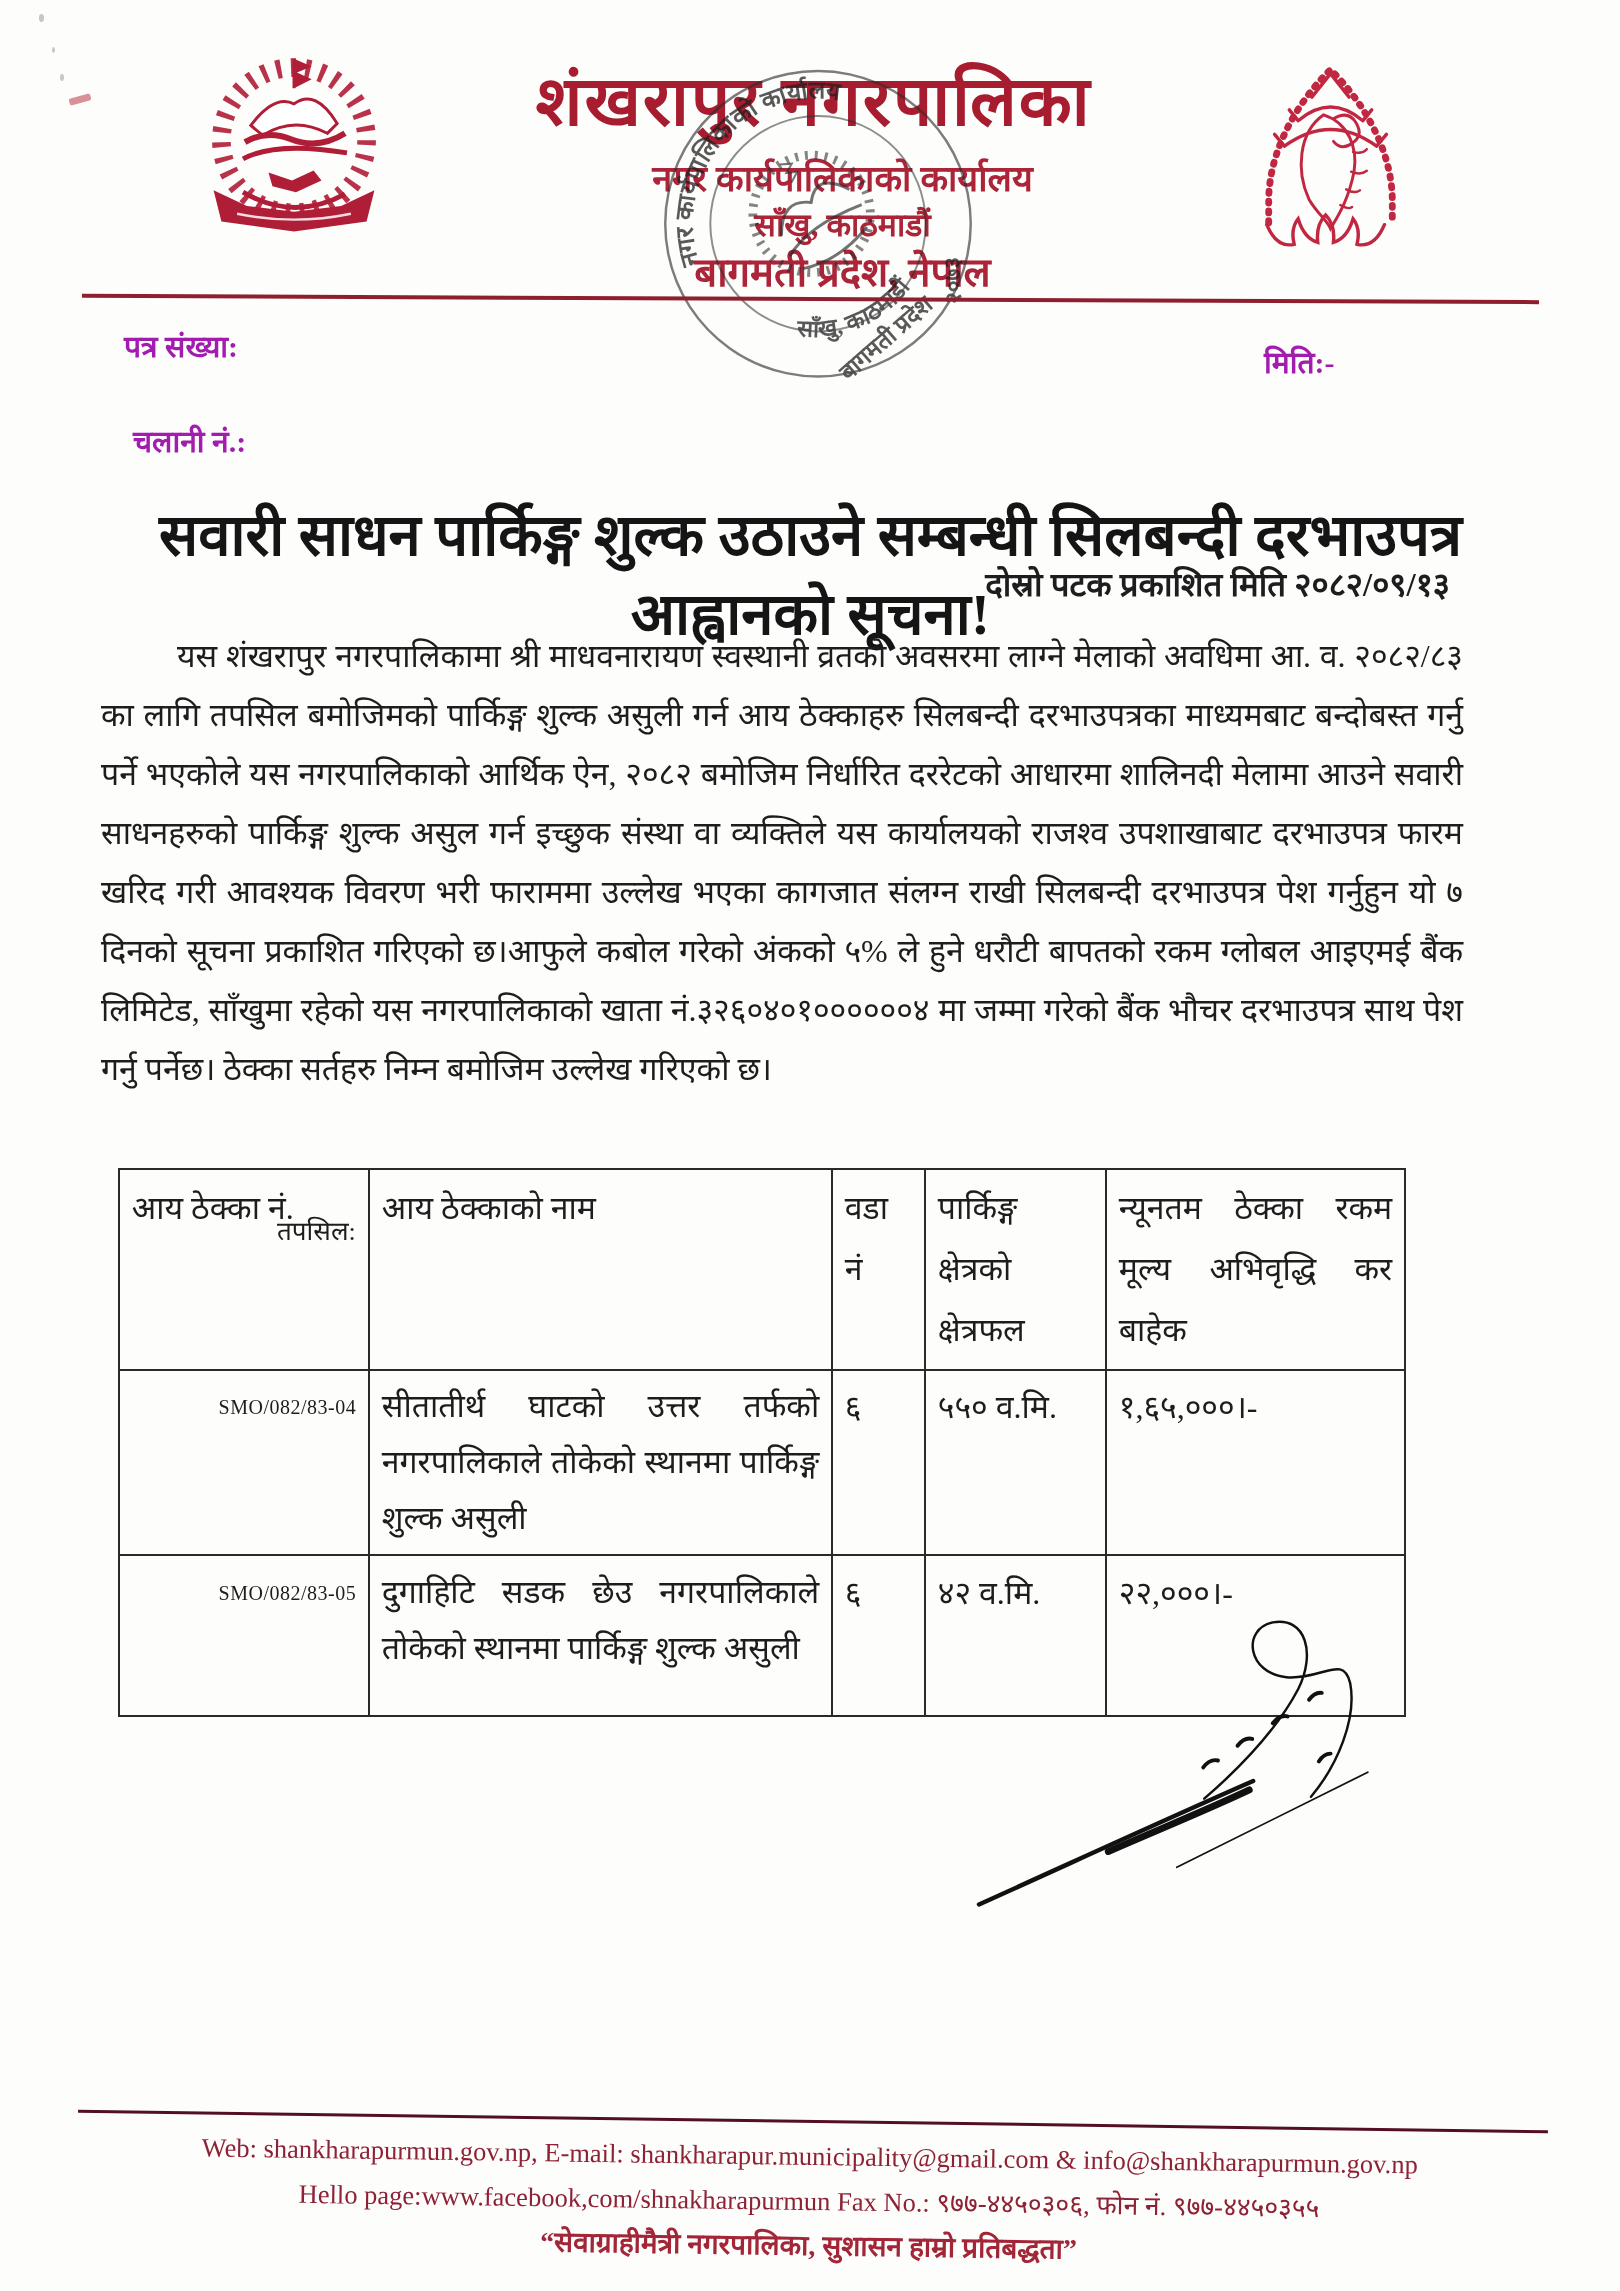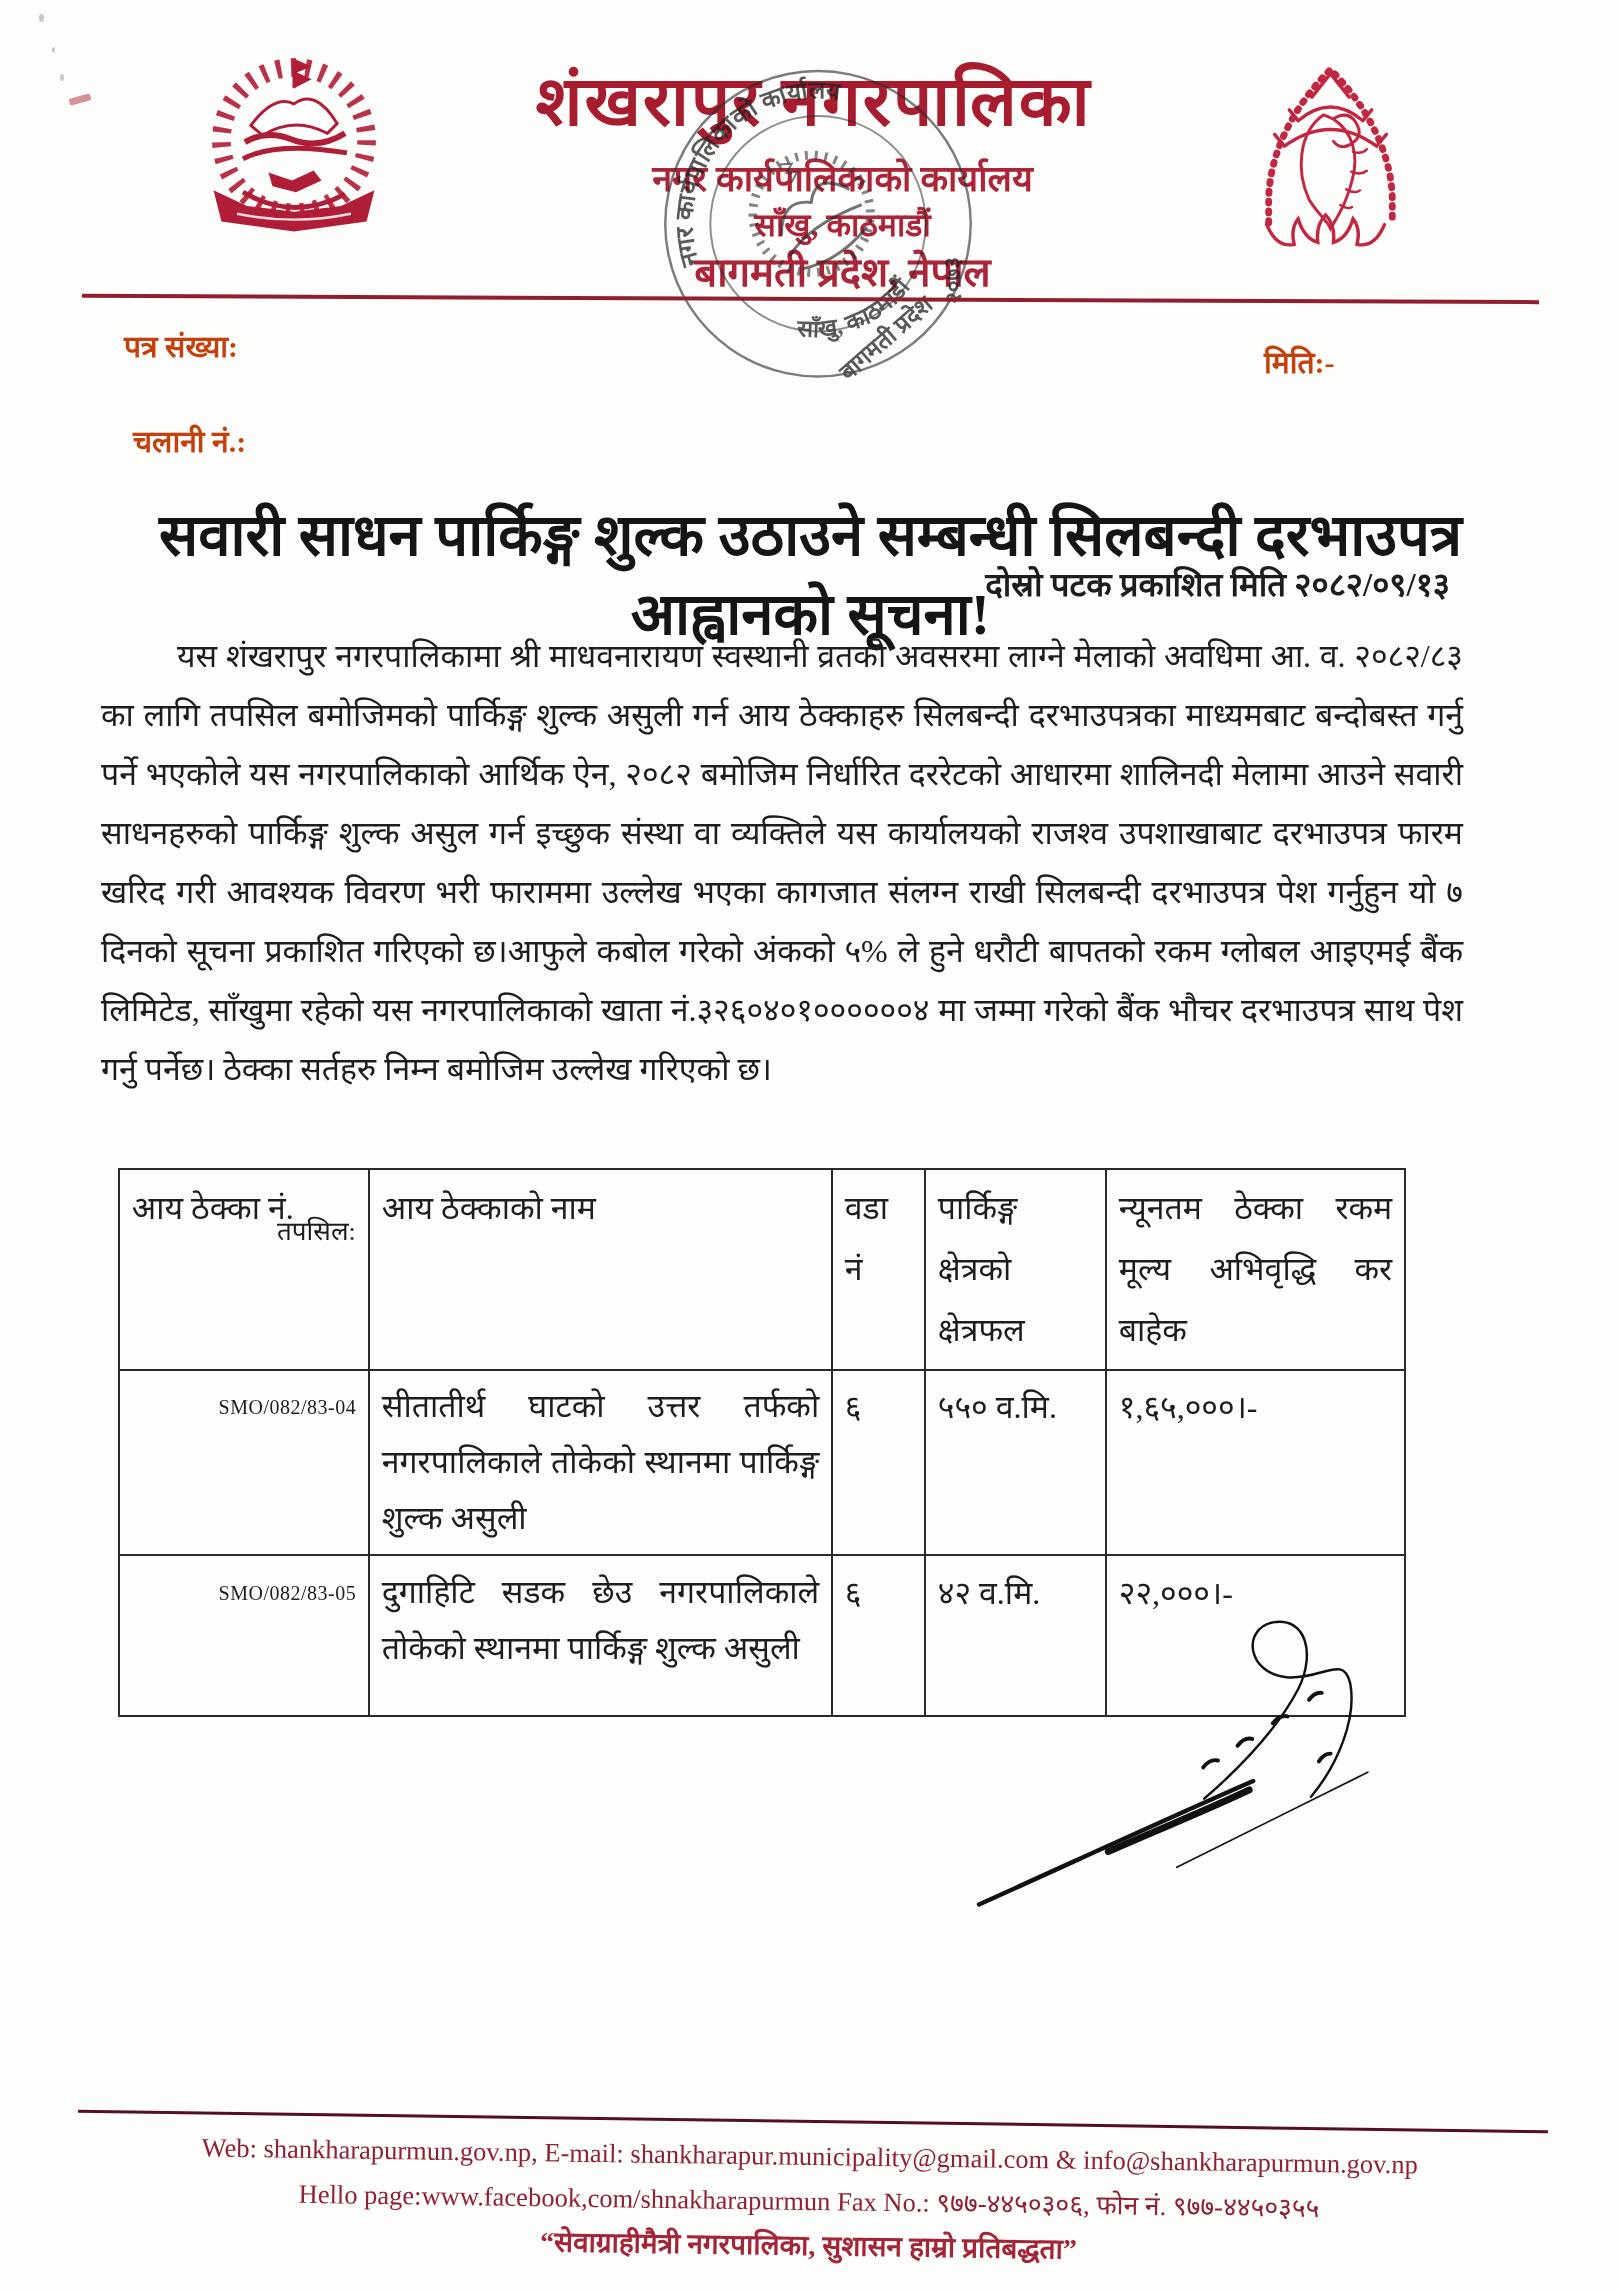--- a/index.html
+++ b/index.html
@@ -13,21 +13,21 @@
   
   .muni-title{
     left:294px;top:51px;width:1039px;text-align:center;
     font-size:69px;font-weight:bold;color:#a81c30;letter-spacing:2px;
   }
   .hdr-line{left:333px;width:1019px;text-align:center;font-weight:bold;color:#ab2438;}
   .hdr-office{top:153px;font-size:36px;}
   .hdr-addr{top:202px;font-size:32px;}
   .hdr-prov{top:243px;font-size:40px;}
   .red-rule{left:82px;top:297px;width:1457px;height:3.9px;background:#8f1f2e;transform:rotate(0.25deg);}
-  .meta-label{font-size:30px;font-weight:bold;color:#c2410c;}
+  .meta-label{font-size:30px;font-weight:bold;color:#a21caf;}
   
   .notice-title{left:59px;top:493px;width:1503px;text-align:center;font-size:58px;font-weight:bold;color:#151515;}
   .publish-line{right:170px;top:561px;font-size:33px;font-weight:bold;}
   .body-par{
     left:101px;top:627px;width:1362px;
     font-size:32px;line-height:59px;text-align:justify;text-indent:76px;
   }
   .tapasil{left:277px;top:1212px;font-size:26px;}
   
   table.deed{

